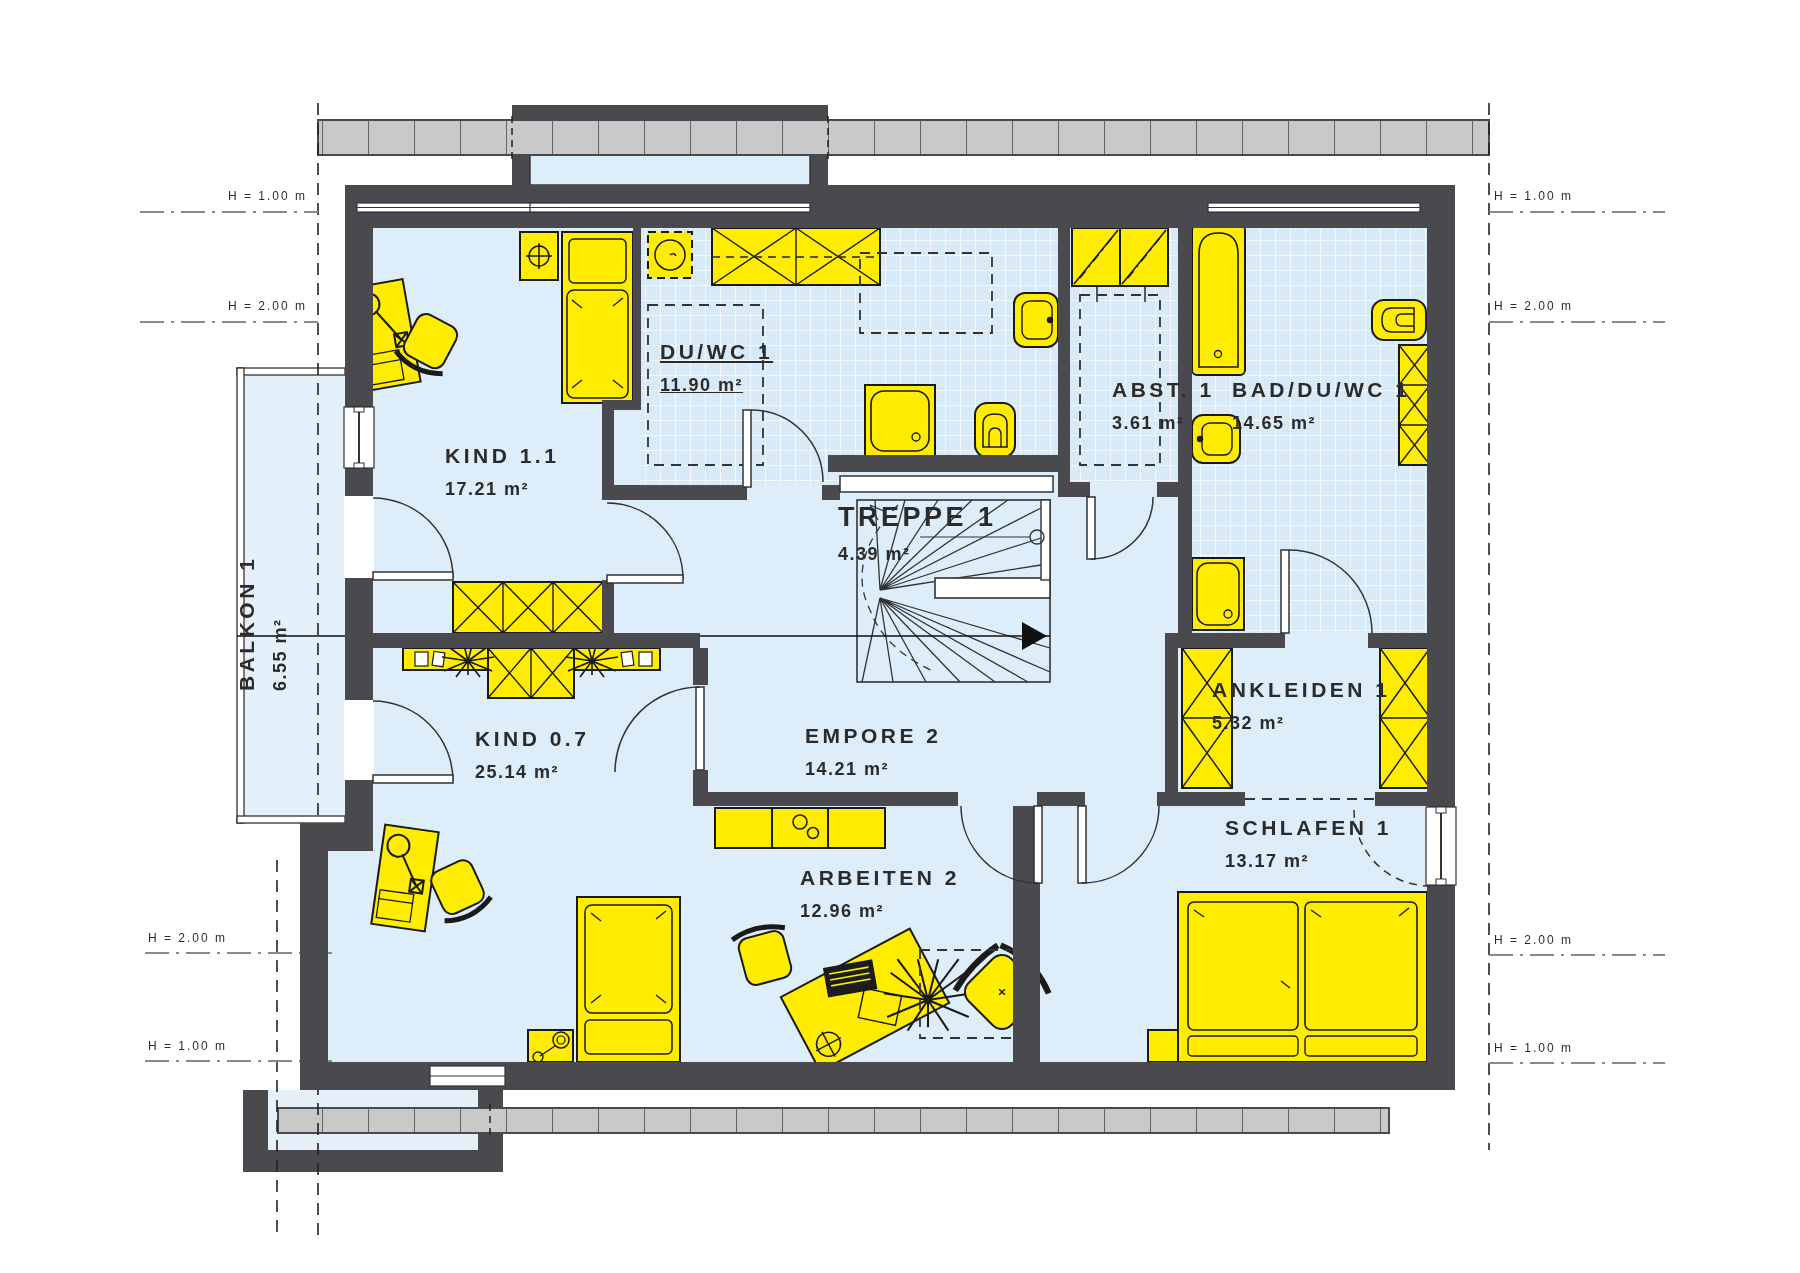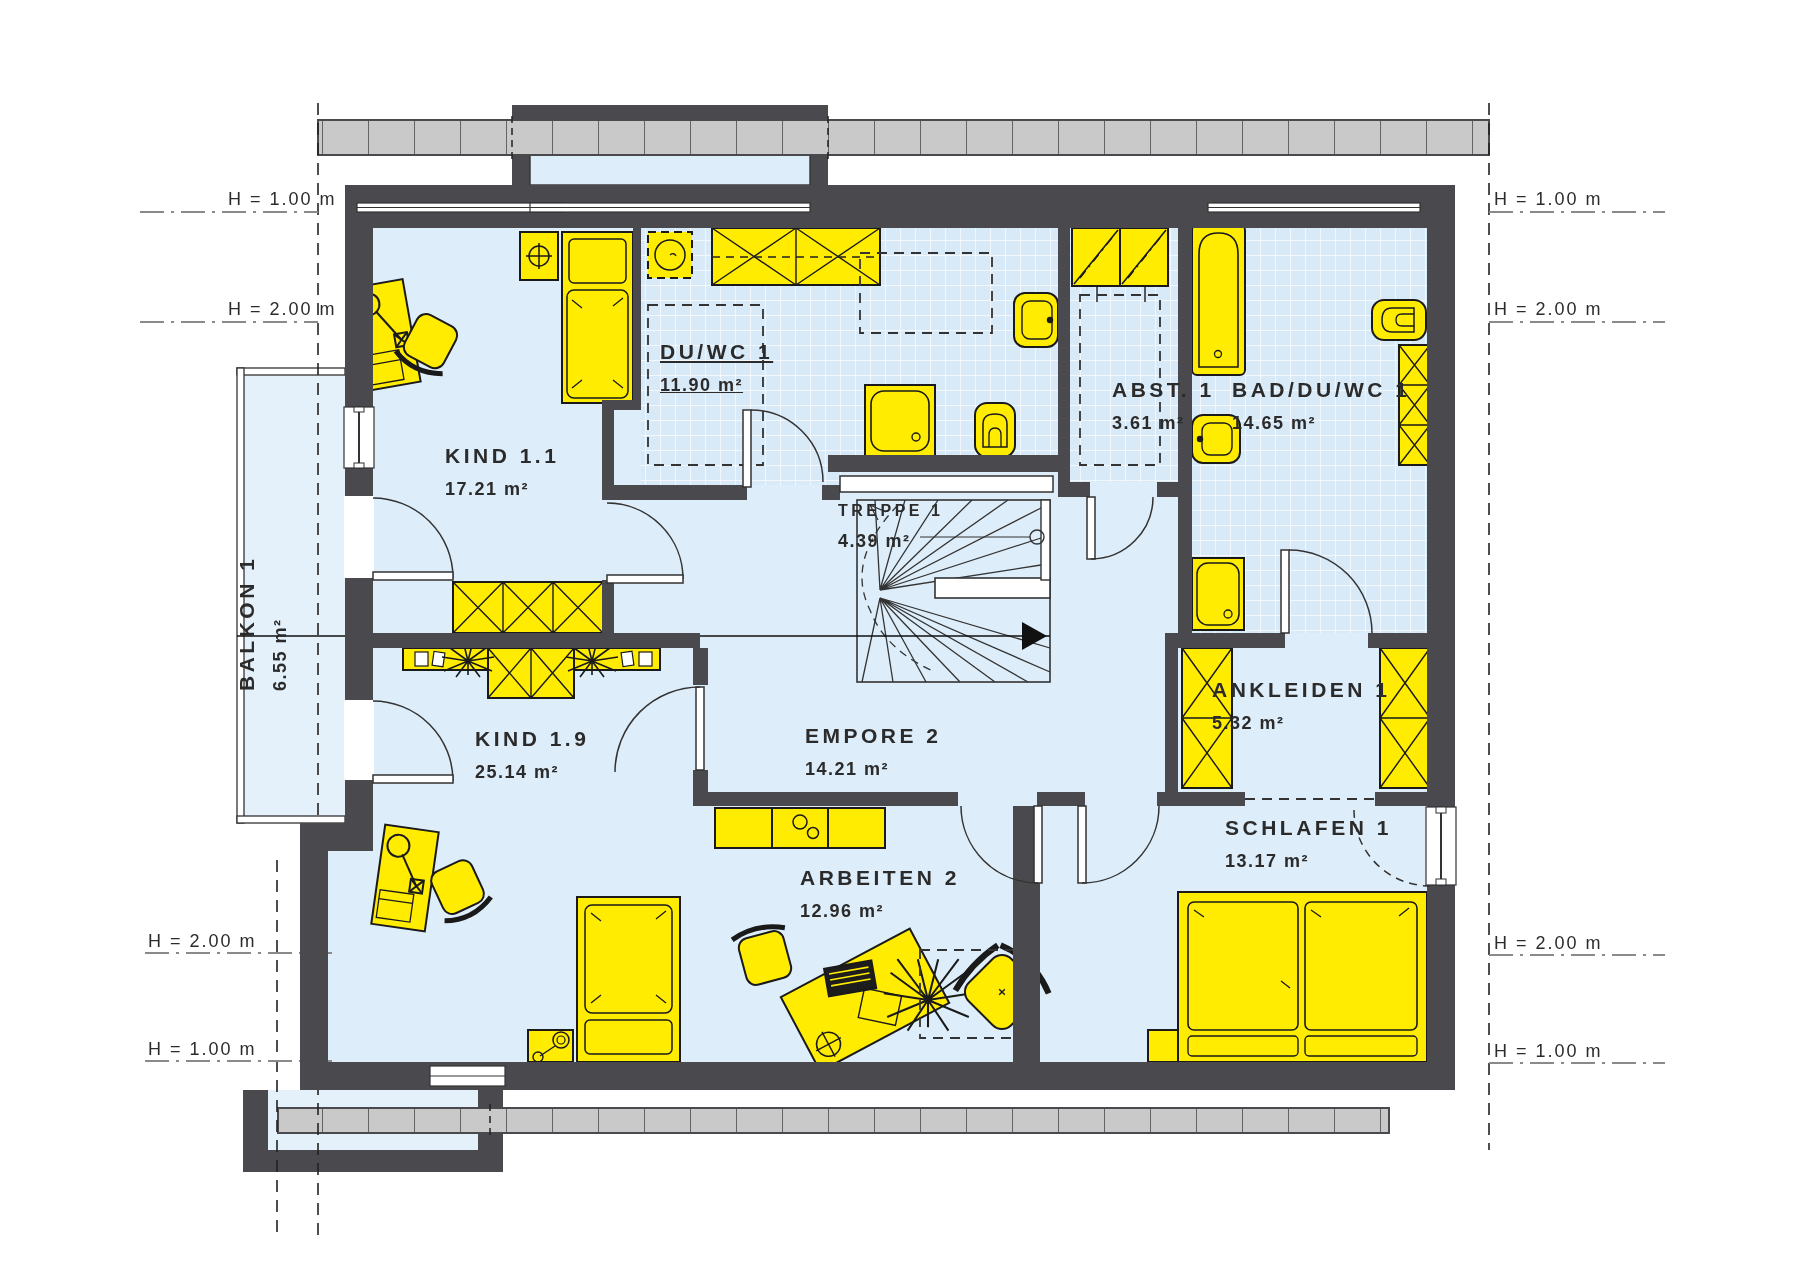--- a/index.html
+++ b/index.html
@@ -10,22 +10,22 @@
     --band:#c9c9c9;
     --ink:#2b2b2b;
   }
   *{box-sizing:border-box;}
   body{margin:0;background:#ffffff;font-family:"Liberation Sans",sans-serif;}
   #stage{position:relative;width:1800px;height:1273px;background:#ffffff;overflow:hidden;}
   #plan-svg{position:absolute;left:0;top:0;}
   .room-label{position:absolute;color:var(--ink);pointer-events:none;}
   .room-label .rname{font-size:21px;font-weight:bold;letter-spacing:3.5px;white-space:nowrap;}
   .room-label .rarea{font-size:18px;font-weight:600;letter-spacing:1.5px;margin-top:11px;white-space:nowrap;}
-  .room-label.small .rname{font-size:16px;}
-  .hmark{position:absolute;color:var(--ink);font-size:18px;letter-spacing:2px;white-space:nowrap;}
+  .room-label.small .rname{font-size:27px;}
+  .hmark{position:absolute;color:var(--ink);font-size:12px;letter-spacing:2px;white-space:nowrap;}
   .vertical-label{transform:rotate(-90deg);transform-origin:center center;}
 </style>
 </head>
 <body>
 
 <div id="stage">
 
 <svg id="plan-svg" width="1800" height="1273" viewBox="0 0 1800 1273">
   <defs>
     <pattern id="tiles" width="15" height="15" patternUnits="userSpaceOnUse">
@@ -423,21 +423,21 @@
 
   <rect x="840" y="476" width="213" height="16" fill="#ffffff" stroke="#333" stroke-width="1.5"></rect>
 </svg>
 
 <div>
   <div class="room-label" style="left:445px;top:444px;">
     <div class="rname">KIND 1.1</div>
     <div class="rarea">17.21 m²</div>
   </div>
   <div class="room-label" style="left:475px;top:727px;">
-    <div class="rname">KIND 1.9</div>
+    <div class="rname">KIND 0.7</div>
     <div class="rarea">25.14 m²</div>
   </div>
   <div class="room-label" style="left:660px;top:340px;text-decoration:underline;">
     <div class="rname">DU/WC 1</div>
     <div class="rarea">11.90 m²</div>
   </div>
   <div class="room-label small" style="left:838px;top:502px;">
     <div class="rname">TREPPE 1</div>
     <div class="rarea">4.39 m²</div>
   </div>

